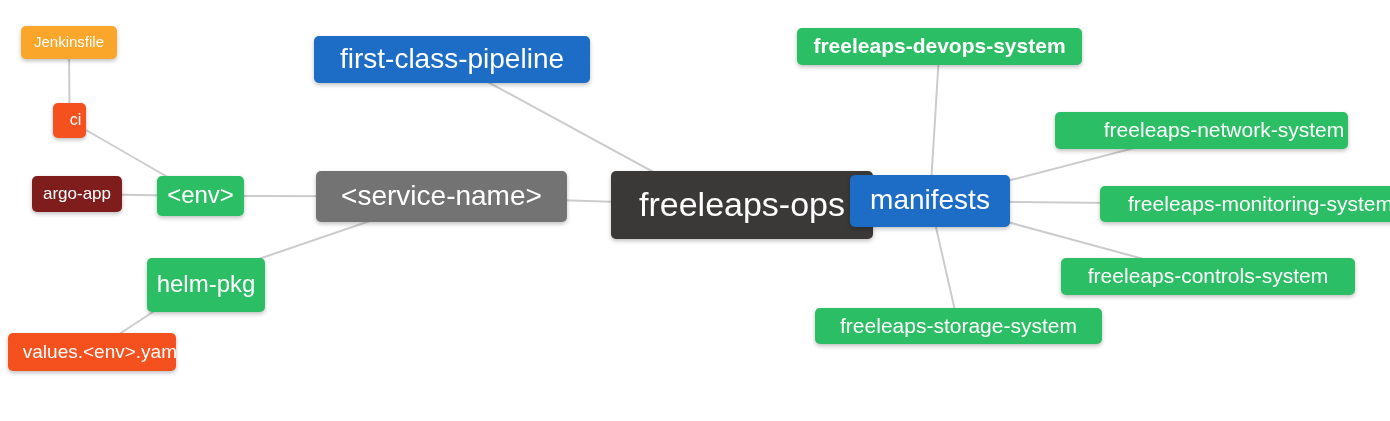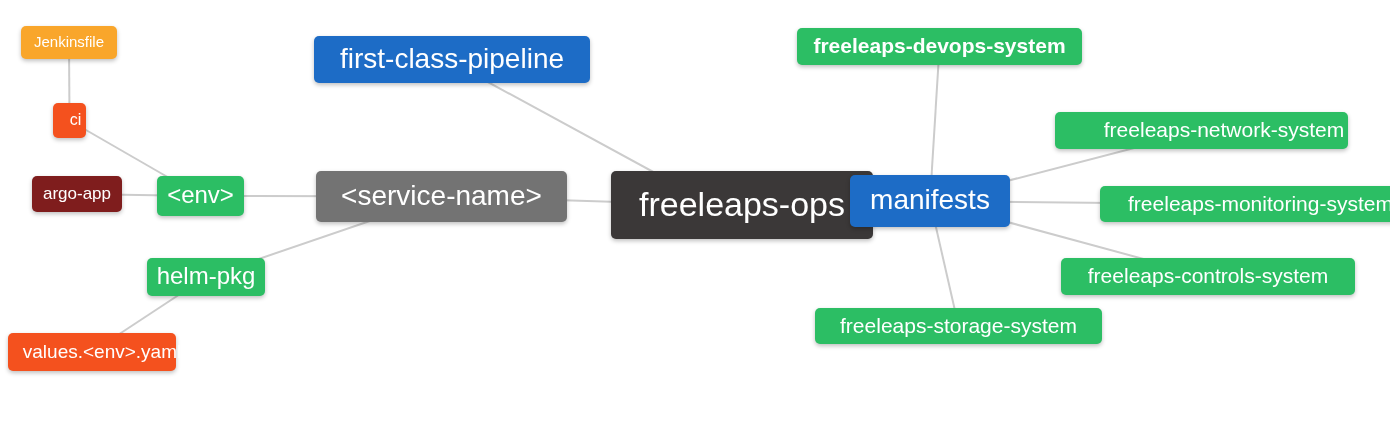--- a/index.html
+++ b/index.html
@@ -66,21 +66,21 @@
     </div>
     <div class="node" style="left: 53px; top: 103px; width: 33px; height: 35px; font-size: 16px; background: rgb(244, 81, 30); color: rgb(255, 255, 255); padding-left: 12px;">
       <span>ci</span>
     </div>
     <div class="node" style="left: 32px; top: 176px; width: 90px; height: 36px; font-size: 17px; background: #7f1d1d; color: rgb(255, 255, 255);">
       <span>argo-app</span>
     </div>
     <div class="node" style="left: 157px; top: 176px; width: 87px; height: 40px; font-size: 24px; background: rgb(44, 190, 100); color: rgb(255, 255, 255);">
       <span>&lt;env&gt;</span>
     </div>
-    <div class="node" style="left: 147px; top: 258px; width: 118px; height: 38px; font-size: 24px; background: rgb(44, 190, 100); color: rgb(255, 255, 255);">
+    <div class="node" style="left: 147px; top: 258px; width: 118px; height: 54px; font-size: 24px; background: rgb(44, 190, 100); color: rgb(255, 255, 255);">
       <span>helm-pkg</span>
     </div>
     <div class="node" style="left: 8px; top: 333px; width: 168px; height: 38px; font-size: 19px; background: rgb(244, 81, 30); color: rgb(255, 255, 255); padding-left: 20px;">
       <span>values.&lt;env&gt;.yaml</span>
     </div>
     <div class="node" style="left: 314px; top: 36px; width: 276px; height: 47px; font-size: 28px; background: rgb(29, 108, 198); color: rgb(255, 255, 255);">
       <span>first-class-pipeline</span>
     </div>
     <div class="node" style="left: 316px; top: 171px; width: 251px; height: 51px; font-size: 28px; background: #737373; color: rgb(255, 255, 255);">
       <span>&lt;service-name&gt;</span>

